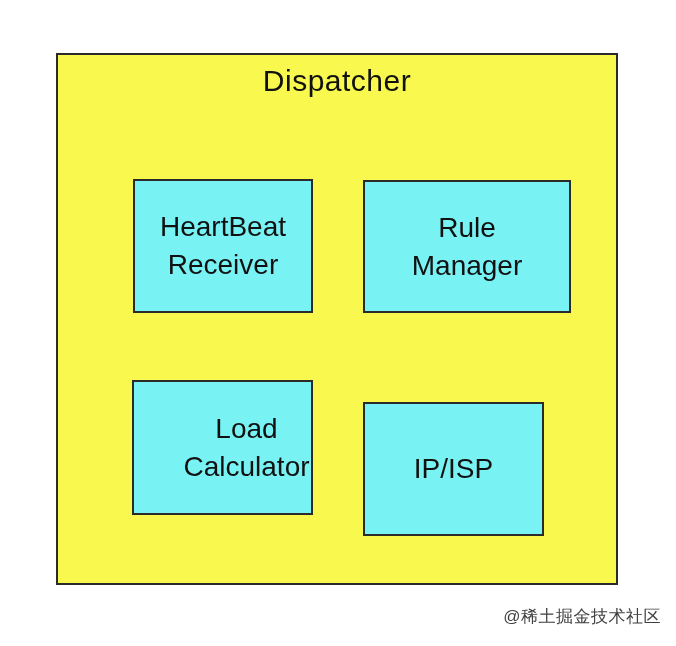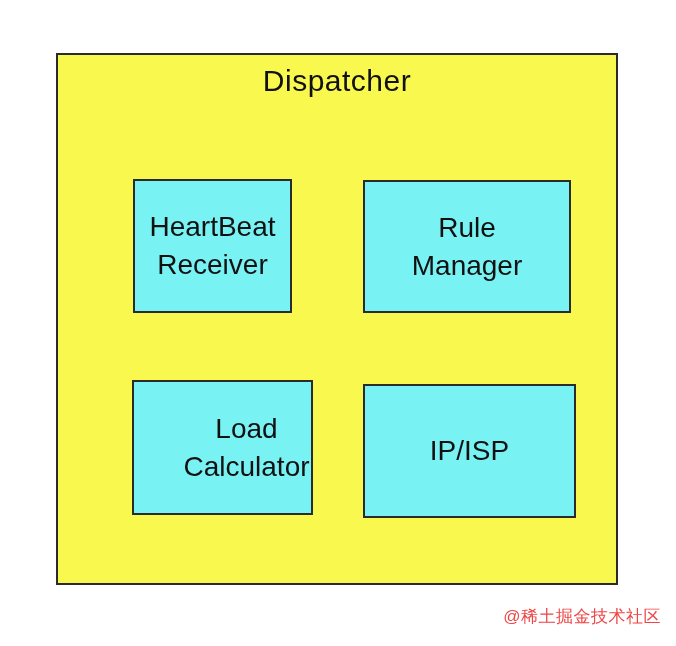--- a/index.html
+++ b/index.html
@@ -41,30 +41,30 @@
     box-sizing: border-box;
     display: flex;
     align-items: center;
     justify-content: center;
     text-align: center;
     font-size: 28px;
     line-height: 1.35;
     color: #111111;
     white-space: pre-line;
   }
-  .node-0 { left: 75px;  top: 124px; width: 159px; height: 134px; }
+  .node-0 { left: 75px;  top: 124px; width: 180px; height: 134px; }
   .node-1 { left: 305px; top: 125px; width: 208px; height: 133px; }
   .node-2 { left: 74px;  top: 325px; width: 181px; height: 135px; padding-left: 48px; }
-  .node-3 { left: 305px; top: 329px; width: 213px; height: 134px; text-align: right; }
+  .node-3 { left: 305px; top: 347px; width: 181px; height: 134px; text-align: right; }
   .watermark {
     position: absolute;
     right: 15px;
     bottom: 18px;
     font-size: 17px;
-    color: #ef4444;
+    color: #404040;
     letter-spacing: 0.5px;
   }
 </style>
 </head>
 <body>
 
 <div class="outer-box">
   <div class="diagram-title">Dispatcher</div>
 
   <div class="node node-0">HeartBeat

